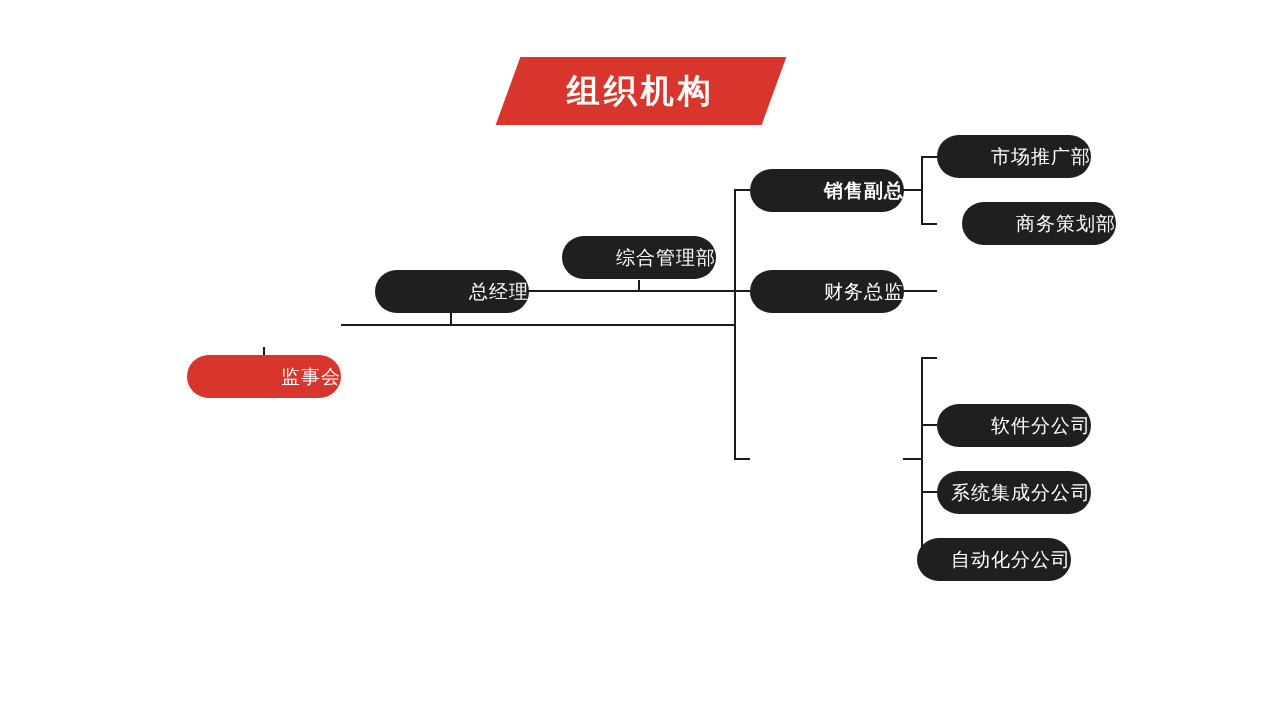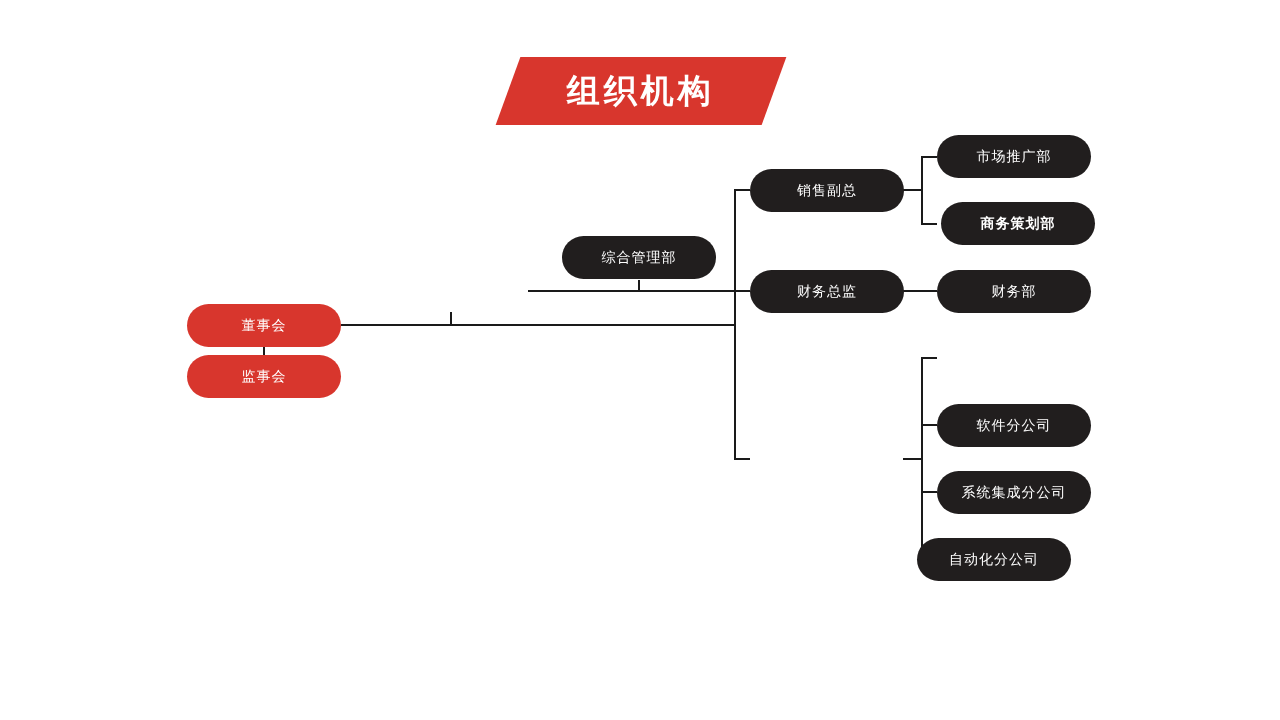--- a/index.html
+++ b/index.html
@@ -37,23 +37,23 @@
     white-space: nowrap;
   }
   
   .node {
     position: absolute;
     width: 154px;
     height: 43px;
     border-radius: 22px;
     display: flex;
     align-items: center;
-    justify-content: center;
+    justify-content: flex-end;
     color: #ffffff;
-    font-size: 14px;
+    font-size: 19px;
     letter-spacing: 1px;
     white-space: nowrap;
     z-index: 2;
   }
   .node.red  { background: #d8362d; }
   .node.dark { background: #211e1e; }
   
   .hline, .vline {
     position: absolute;
     background: #1a1a1a;
@@ -84,46 +84,43 @@
   <div class="hline" style="left:921px; top:156px; width:16px;"></div>
   <div class="hline" style="left:921px; top:223px; width:16px;"></div>
   <div class="hline" style="left:903px; top:290px; width:34px;"></div>
   <div class="hline" style="left:903px; top:458px; width:20px;"></div>
   <div class="vline" style="left:921px; top:357px; height:204px;"></div>
   <div class="hline" style="left:921px; top:357px; width:16px;"></div>
   <div class="hline" style="left:921px; top:424px; width:16px;"></div>
   <div class="hline" style="left:921px; top:491px; width:16px;"></div>
   <div class="hline" style="left:921px; top:558px; width:16px;"></div>
 
-  <div class="node red" style="left:187px; top:304px;">
-    <span>董事会</span>
-  </div>
   <div class="node red" style="left:187px; top:355px;">
     <span>监事会</span>
   </div>
 
+  <div class="node dark" style="left:375px; top:270px;">
+    <span>总经理</span>
+  </div>
   <div class="node dark" style="left:562px; top:236px;">
     <span>综合管理部</span>
   </div>
 
-  <div class="node dark" style="left:750px; top:169px;">
+  <div class="node dark" style="left:750px; top:169px;font-weight:bold;">
     <span>销售副总</span>
   </div>
   <div class="node dark" style="left:750px; top:270px;">
     <span>财务总监</span>
   </div>
 
   <div class="node dark" style="left:937px; top:135px;">
     <span>市场推广部</span>
   </div>
-  <div class="node dark" style="left:941px; top:202px;font-weight:bold;">
+  <div class="node dark" style="left:962px; top:202px;">
     <span>商务策划部</span>
-  </div>
-  <div class="node dark" style="left:937px; top:270px;">
-    <span>财务部</span>
   </div>
   <div class="node dark" style="left:937px; top:404px;">
     <span>软件分公司</span>
   </div>
   <div class="node dark" style="left:937px; top:471px;">
     <span>系统集成分公司</span>
   </div>
   <div class="node dark" style="left:917px; top:538px;">
     <span>自动化分公司</span>
   </div>

